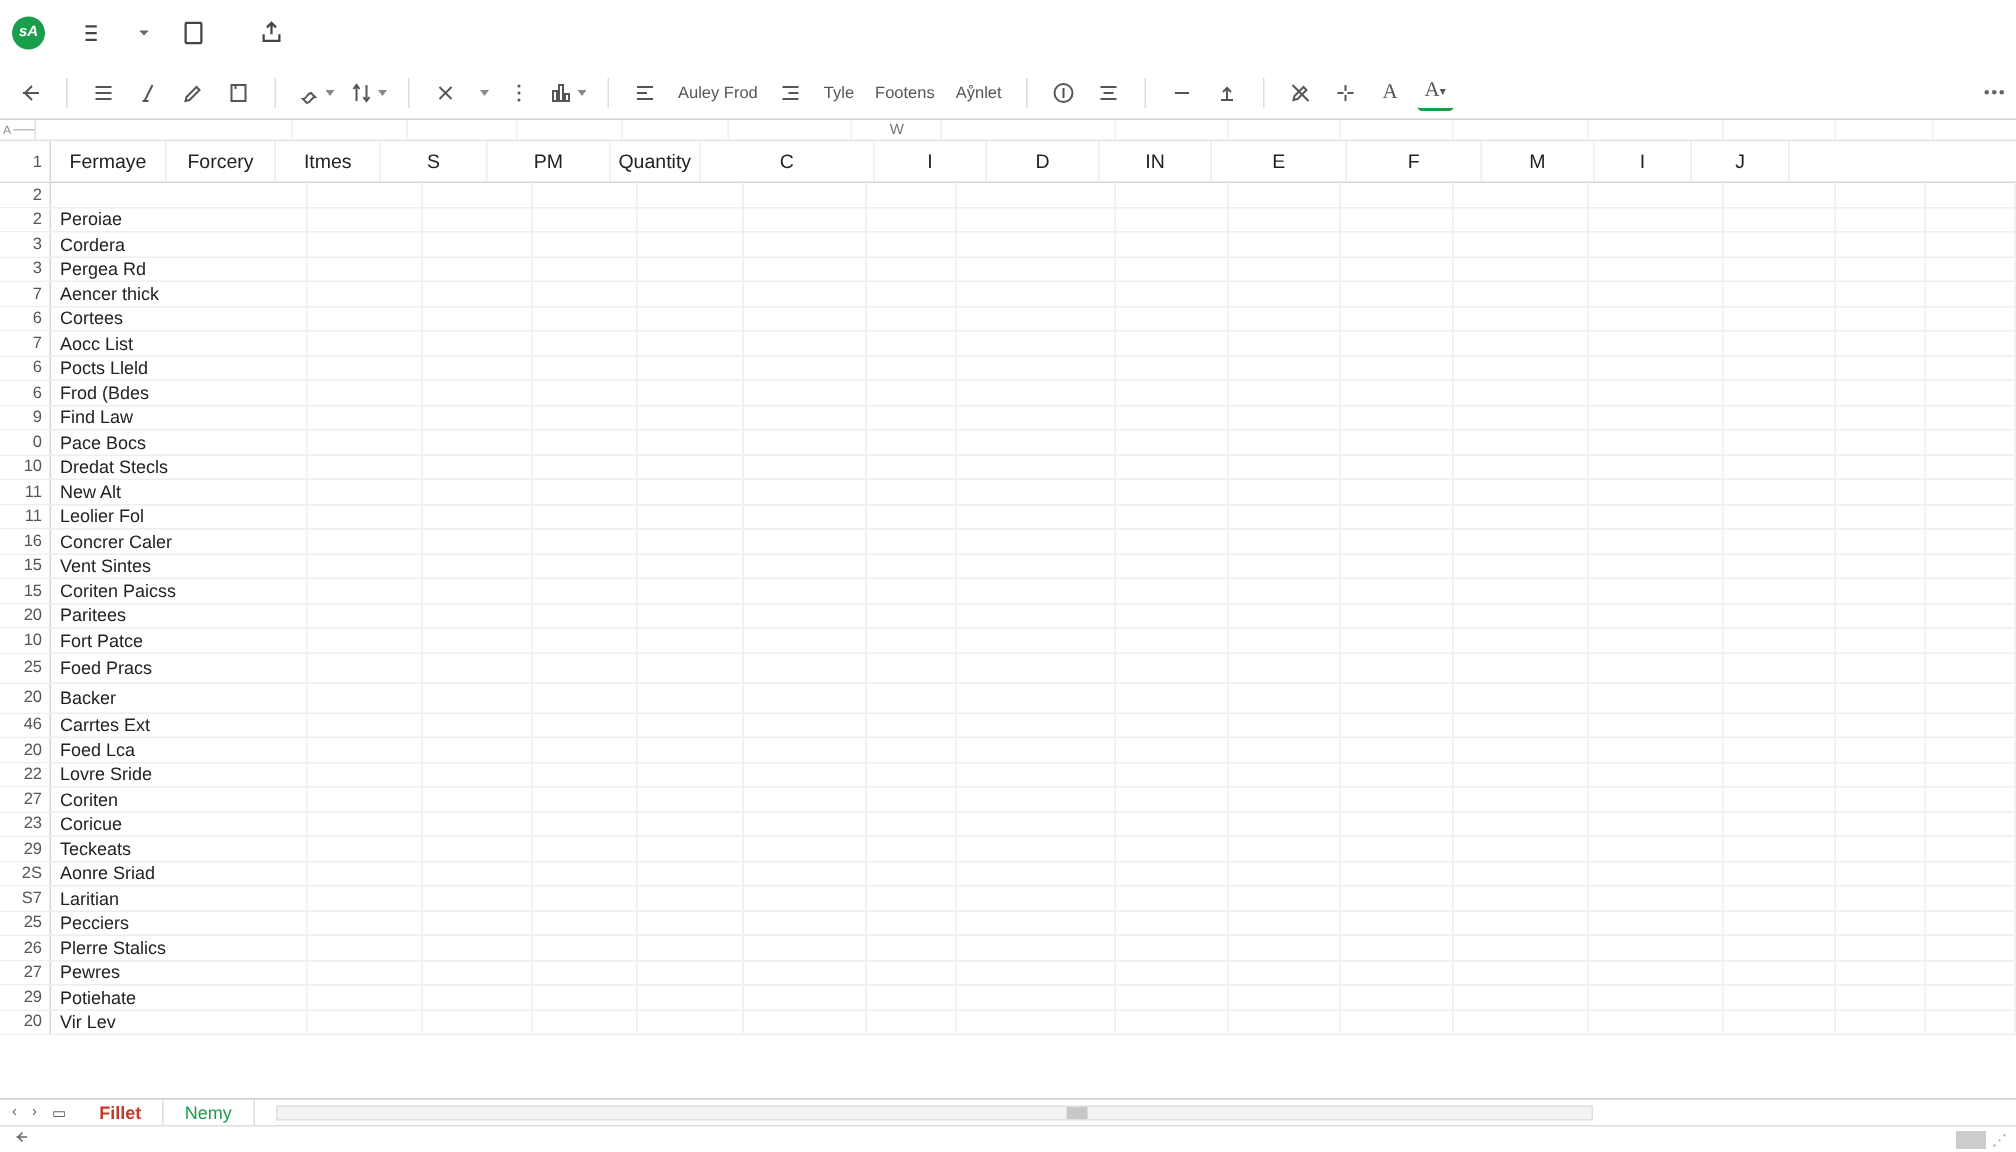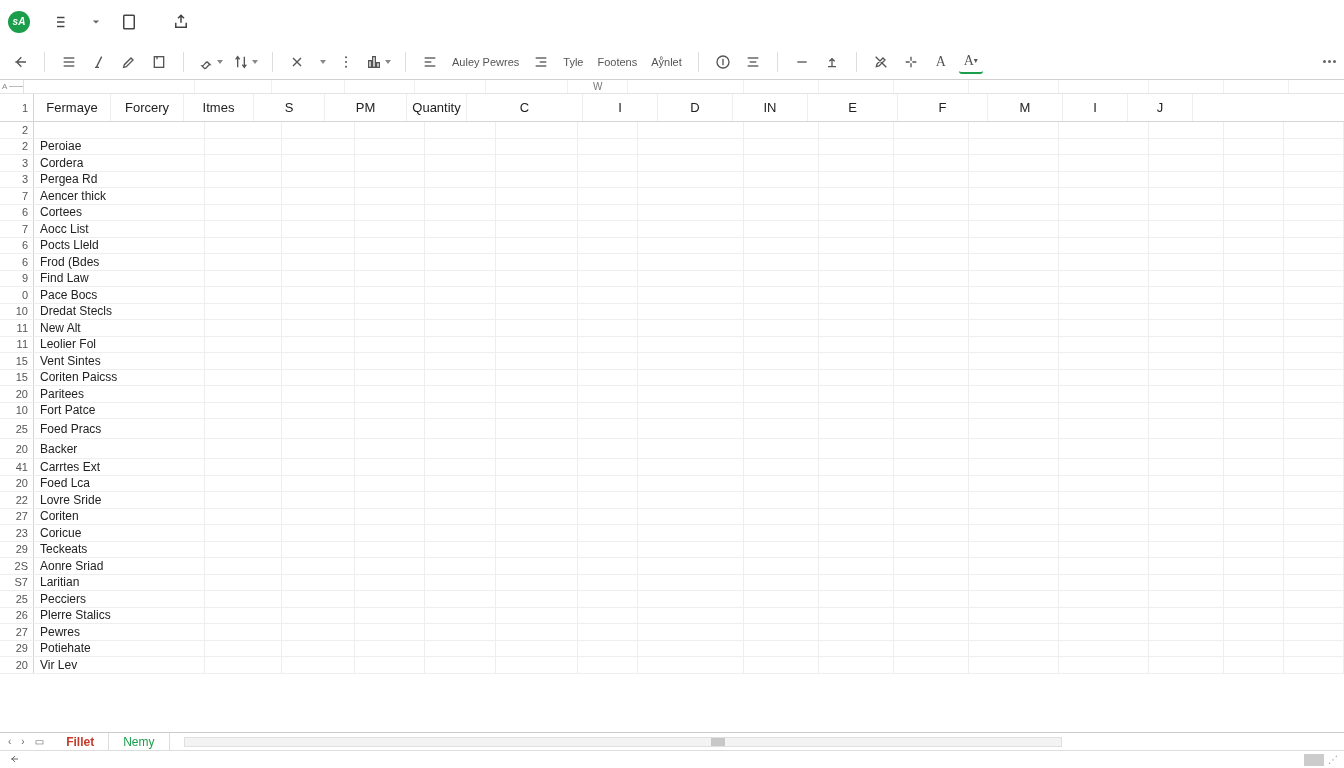--- a/index.html
+++ b/index.html
@@ -154,21 +154,21 @@
       </svg>
     </span>
   <span class="sep"></span>
   <span class="tool">
       <svg viewBox="0 0 24 24" stroke="currentColor" stroke-width="2">
         <line x1="4" y1="6" x2="20" y2="6"></line>
         <line x1="4" y1="12" x2="14" y2="12"></line>
         <line x1="4" y1="18" x2="20" y2="18"></line>
       </svg>
     </span>
-  <span class="tool label">Auley Pewres</span>
+  <span class="tool label">Auley Frod</span>
   <span class="tool">
       <svg viewBox="0 0 24 24" stroke="currentColor" stroke-width="2">
         <line x1="4" y1="6" x2="20" y2="6"></line>
         <line x1="10" y1="12" x2="20" y2="12"></line>
         <line x1="4" y1="18" x2="20" y2="18"></line>
       </svg>
     </span>
   <span class="tool label">Tyle</span>
   <span class="tool label">Footens</span>
   <span class="tool label">Aẙnlet</span>
@@ -521,20 +521,39 @@
   <div class="cell c-narrow"></div>
   <div class="cell c-narrow"></div>
   <div class="cell c-narrow"></div>
   <div class="cell c-wide"></div>
   <div class="cell c-wide"></div>
   <div class="cell c-narrow"></div>
   <div class="cell" style="width:65px"></div>
   <div class="cell" style="width:65px"></div>
       </div>
       <div class="row">
+        <div class="rownum">16</div>
+    <div class="cell c-name">Concrer Caler</div>
+  <div class="cell c-b"></div>
+  <div class="cell c-c"></div>
+  <div class="cell c-d"></div>
+  <div class="cell c-e"></div>
+  <div class="cell c-f"></div>
+  <div class="cell c-g"></div>
+  <div class="cell" style="width:116px"></div>
+  <div class="cell c-narrow"></div>
+  <div class="cell c-narrow"></div>
+  <div class="cell c-narrow"></div>
+  <div class="cell c-wide"></div>
+  <div class="cell c-wide"></div>
+  <div class="cell c-narrow"></div>
+  <div class="cell" style="width:65px"></div>
+  <div class="cell" style="width:65px"></div>
+      </div>
+      <div class="row">
         <div class="rownum">15</div>
     <div class="cell c-name">Vent Sintes</div>
   <div class="cell c-b"></div>
   <div class="cell c-c"></div>
   <div class="cell c-d"></div>
   <div class="cell c-e"></div>
   <div class="cell c-f"></div>
   <div class="cell c-g"></div>
   <div class="cell" style="width:116px"></div>
   <div class="cell c-narrow"></div>
@@ -635,21 +654,21 @@
   <div class="cell c-narrow"></div>
   <div class="cell c-narrow"></div>
   <div class="cell c-narrow"></div>
   <div class="cell c-wide"></div>
   <div class="cell c-wide"></div>
   <div class="cell c-narrow"></div>
   <div class="cell" style="width:65px"></div>
   <div class="cell" style="width:65px"></div>
       </div>
       <div class="row">
-        <div class="rownum">41</div>
+        <div class="rownum">46</div>
     <div class="cell c-name">Carrtes Ext</div>
   <div class="cell c-b"></div>
   <div class="cell c-c"></div>
   <div class="cell c-d"></div>
   <div class="cell c-e"></div>
   <div class="cell c-f"></div>
   <div class="cell c-g"></div>
   <div class="cell" style="width:116px"></div>
   <div class="cell c-narrow"></div>
   <div class="cell c-narrow"></div>

